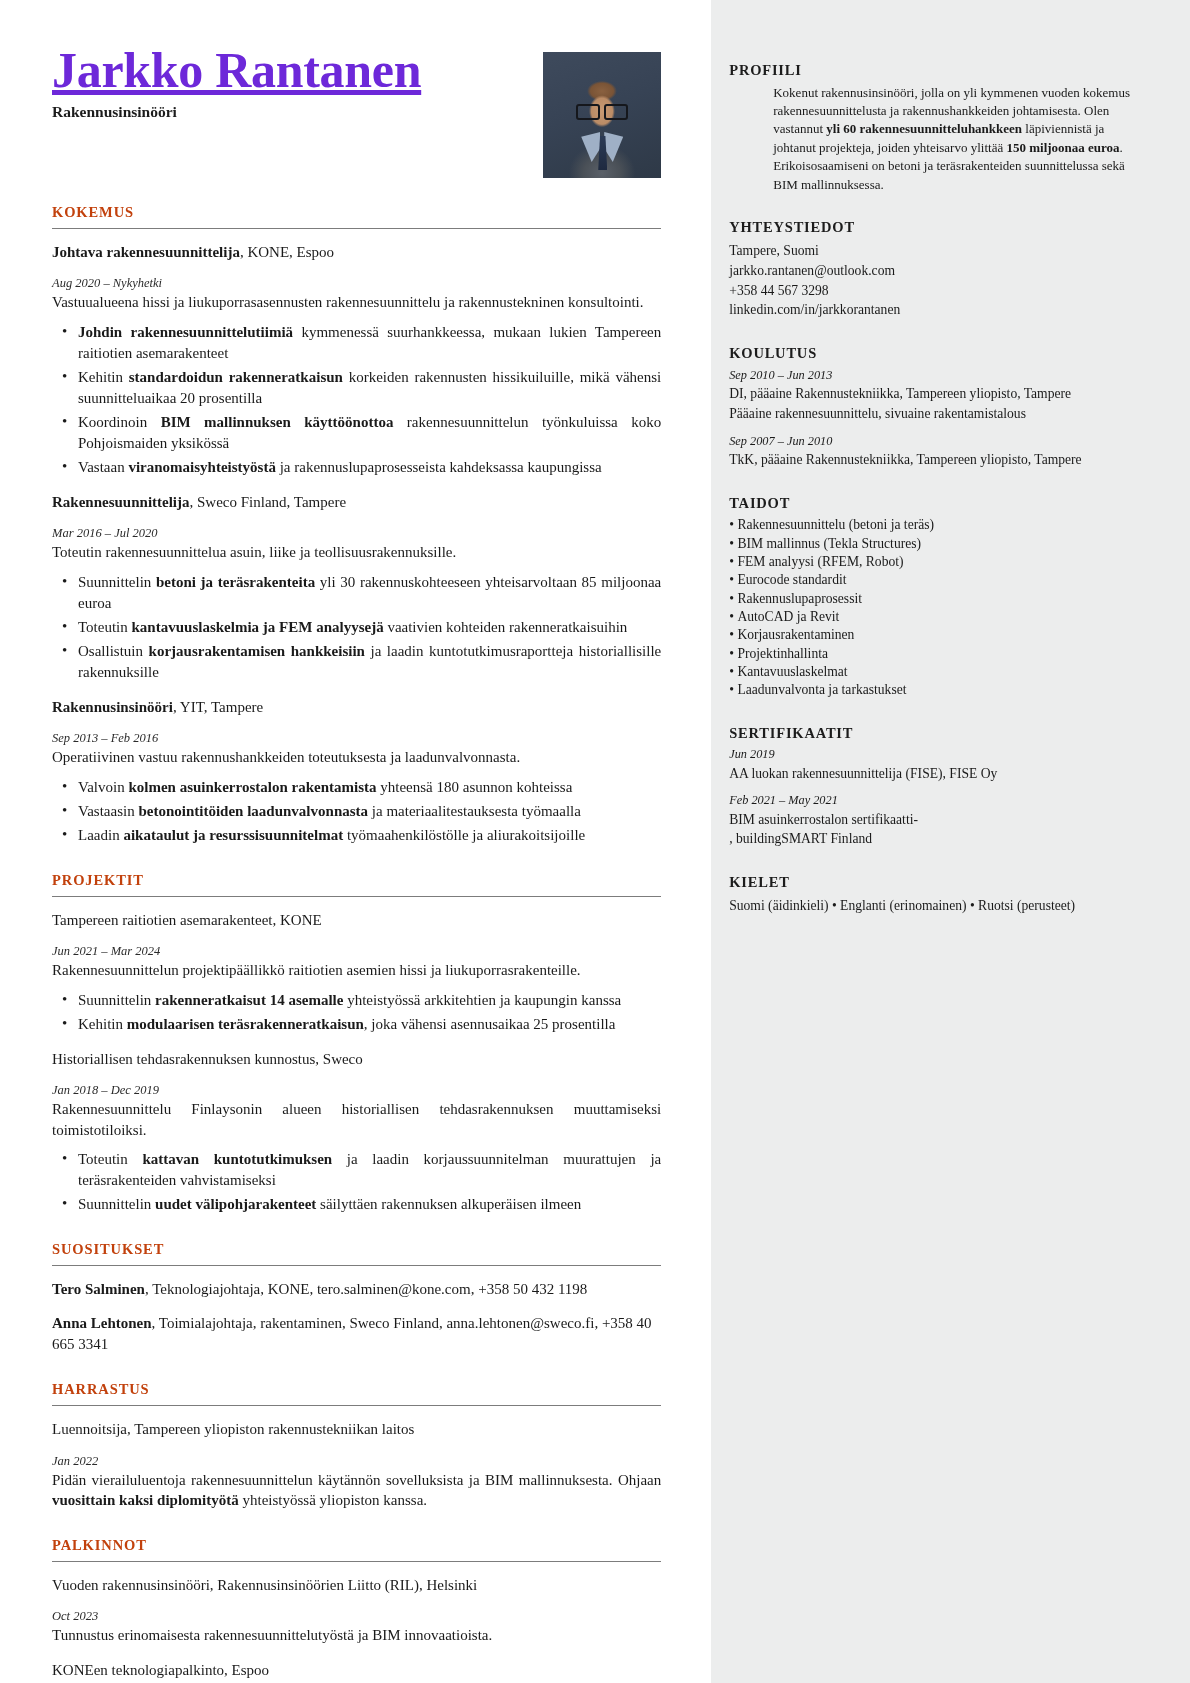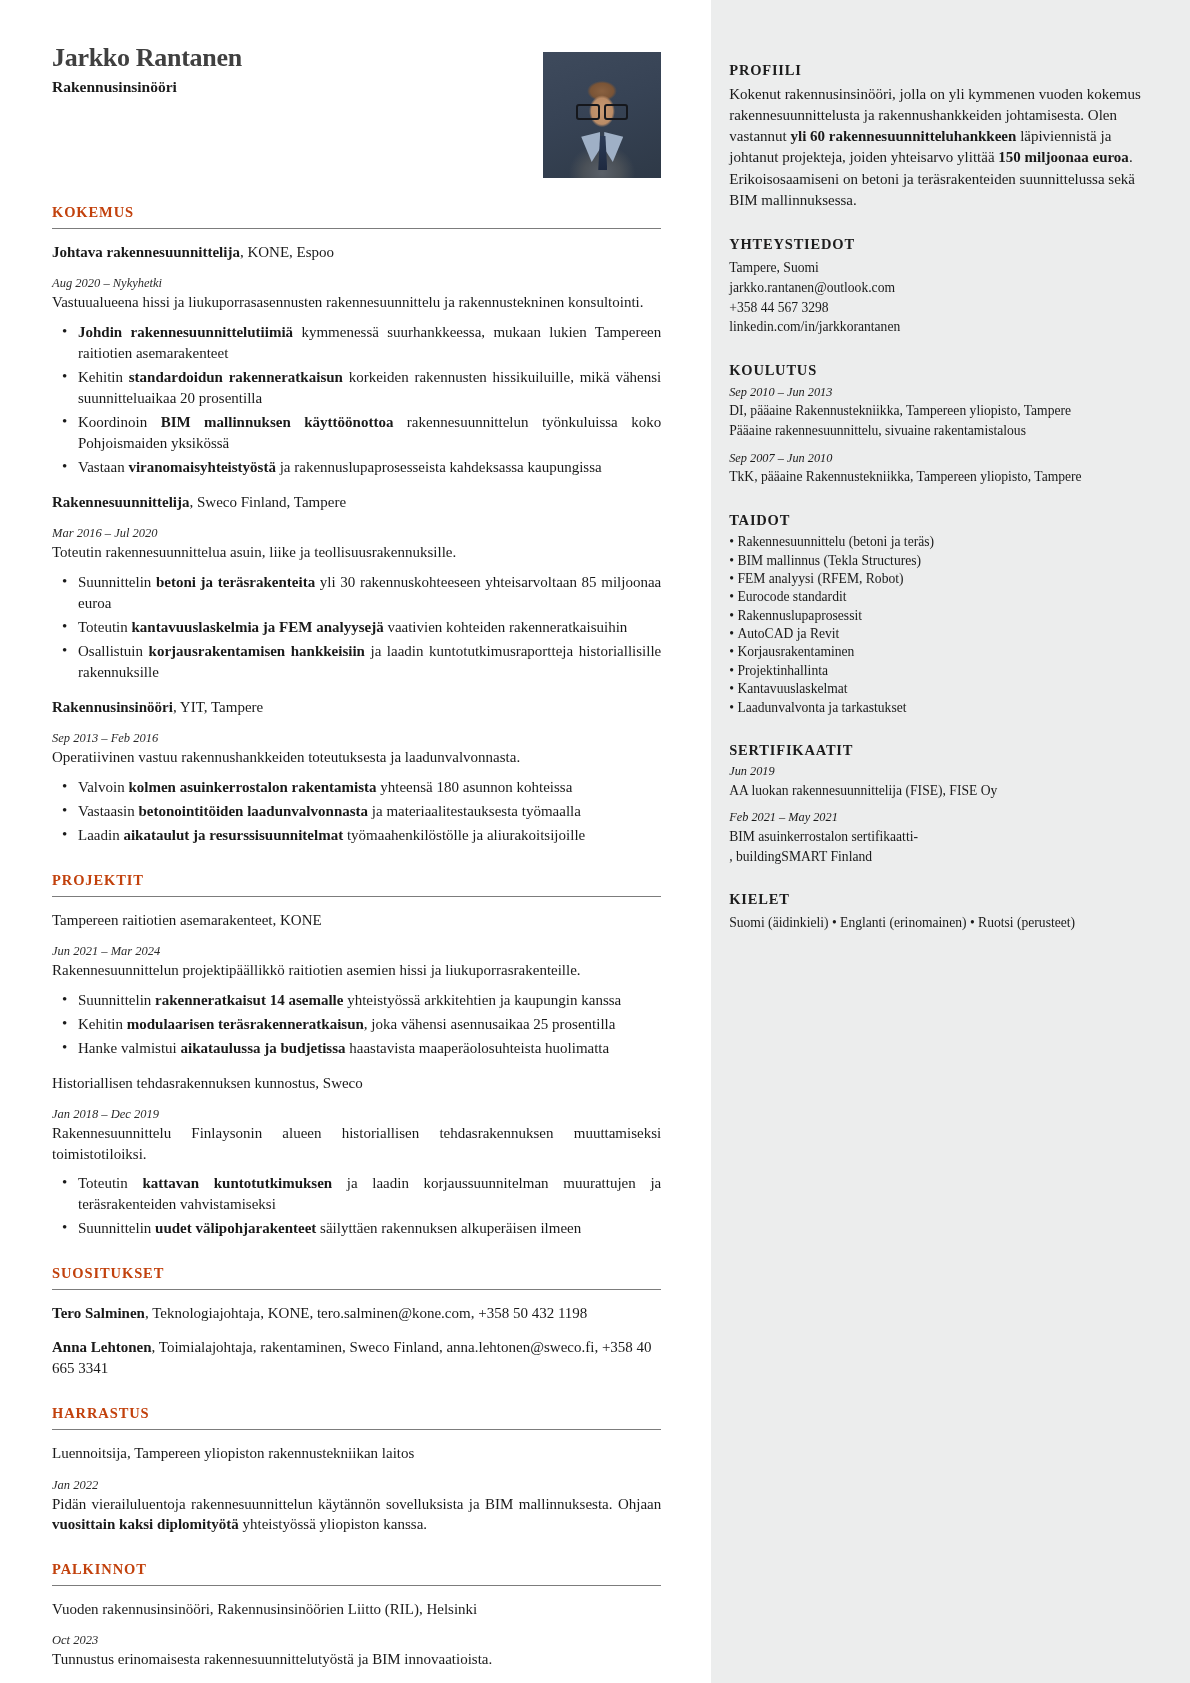--- a/index.html
+++ b/index.html
@@ -13,26 +13,27 @@
   }
   .page { position: relative; width:1190px; height:1683px; display:flex; }
 
   
   .main {
     width: 745px;
     padding: 44px 50px 0 52px;
   }
   .header { display:flex; justify-content:space-between; align-items:flex-start; }
   .name {
-    font-size: 26px;
+    font-size: 50px;
     font-weight: 700;
     letter-spacing: -0.3px;
     line-height: 1.04;
     margin: 0;
-    color: #404040;
+    color: #6d28d9;
+    text-decoration: underline;
   }
   .job-title {
     font-size: 15.5px;
     font-weight: 700;
     margin-top: 7px;
     color: #1c1c1c;
   }
   .photo {
     width: 118px; height: 126px;
     flex: 0 0 auto;
@@ -111,21 +112,21 @@
     background: #eceded;
     padding: 60px 42px 0 18px;
     font-size: 13.6px;
     line-height: 1.42;
   }
   .sb-block { margin-bottom: 23px; }
   h3.sb-head {
     font-size: 14.5px; font-weight:700; letter-spacing: 0.8px;
     margin: 0 0 3px 0; color:#1c1c1c;
   }
-  .sb-text { font-size: 15px; line-height:1.42; }
+  .sb-text { font-size: 13px; line-height:1.42;margin-left:44px; }
   .sb-text b { font-weight:700; }
   .sb-line { font-size: 13.6px; line-height: 1.46; }
   .sb-date { font-size: 12.3px; font-style: italic; line-height:1.4; }
   .sb-item { margin-bottom: 9px; }
   .sb-item:last-child { margin-bottom:0; }
   ul.sb-bullets { margin:0; padding:0; list-style:none; }
   ul.sb-bullets li { font-size: 13.6px; line-height: 1.35; }
   ul.sb-bullets li:before { content:"\2022\00a0"; }
 </style>
 </head>
@@ -198,21 +199,20 @@
       <div id="projects-list">
           <div class="entry">
             <div class="entry-head">
               <div class="entry-title"><span>Tampereen raitiotien asemarakenteet, KONE</span></div>
               <div class="entry-date">Jun 2021 – Mar 2024</div>
             </div>
             <div class="entry-desc">Rakennesuunnittelun projektipäällikkö raitiotien asemien hissi ja liukuporrasrakenteille.</div>
             <ul class="bullets">
               <li>Suunnittelin <b>rakenneratkaisut 14 asemalle</b> yhteistyössä arkkitehtien ja kaupungin kanssa</li>
               <li>Kehitin <b>modulaarisen teräsrakenneratkaisun</b>, joka vähensi asennusaikaa 25 prosentilla</li>
-              <li>Hanke valmistui <b>aikataulussa ja budjetissa</b> haastavista maaperäolosuhteista huolimatta</li>
             </ul>
           </div>
           <div class="entry">
             <div class="entry-head">
               <div class="entry-title"><span>Historiallisen tehdasrakennuksen kunnostus, Sweco</span></div>
               <div class="entry-date">Jan 2018 – Dec 2019</div>
             </div>
             <div class="entry-desc">Rakennesuunnittelu Finlaysonin alueen historiallisen tehdasrakennuksen muuttamiseksi toimistotiloiksi.</div>
             <ul class="bullets">
               <li>Toteutin <b>kattavan kuntotutkimuksen</b> ja laadin korjaussuunnitelman muurattujen ja teräsrakenteiden vahvistamiseksi</li>

